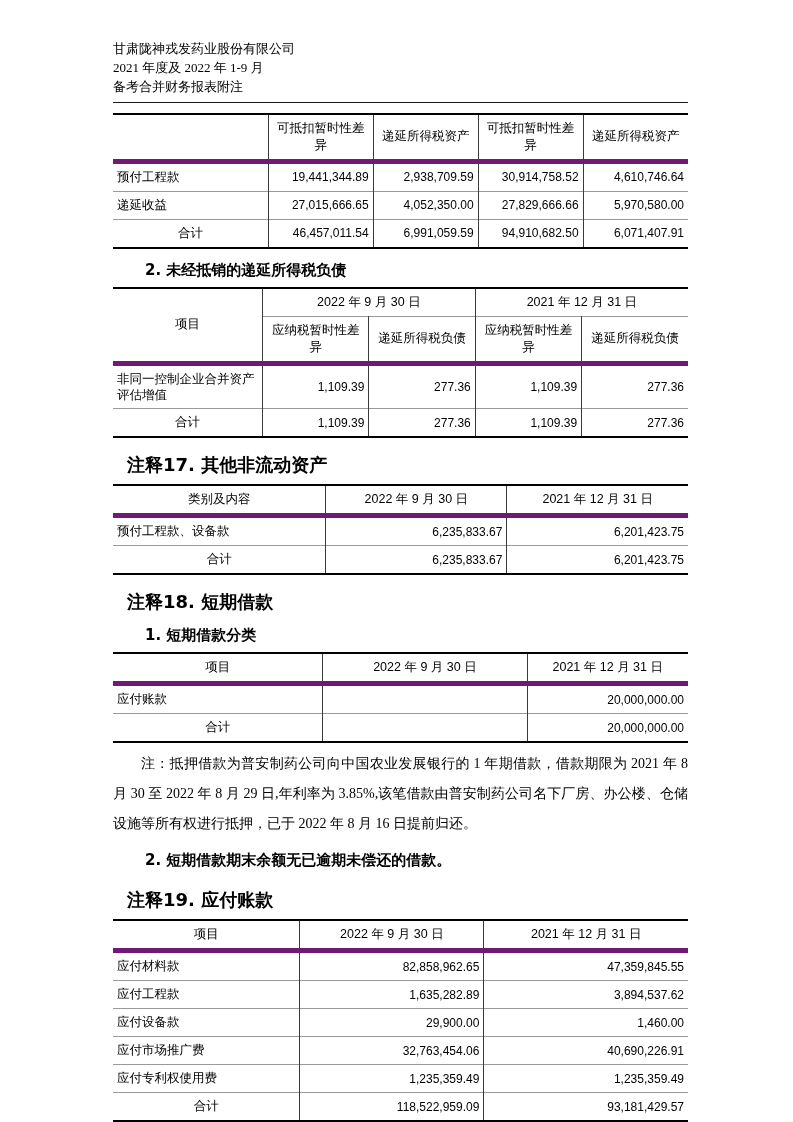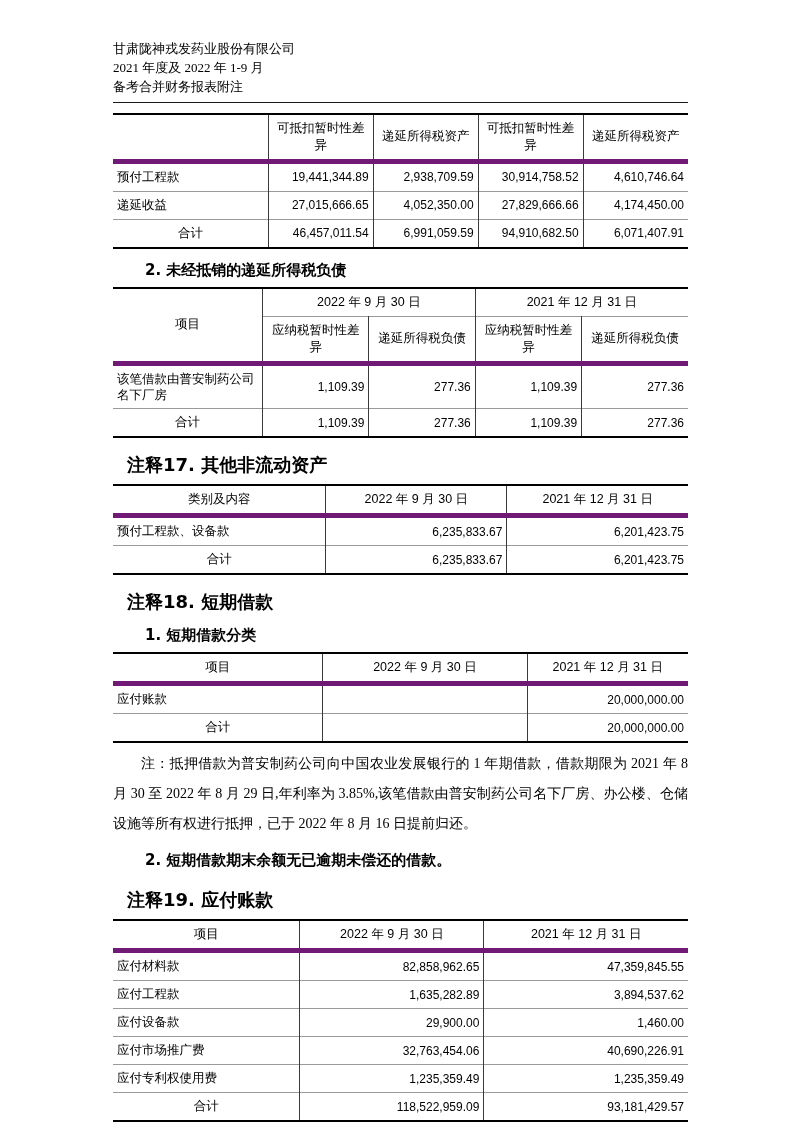--- a/index.html
+++ b/index.html
@@ -87,21 +87,21 @@
       <td class="num">19,441,344.89</td>
       <td class="num">2,938,709.59</td>
       <td class="num">30,914,758.52</td>
       <td class="num">4,610,746.64</td>
     </tr>
     <tr>
       <td class="lbl">递延收益</td>
       <td class="num">27,015,666.65</td>
       <td class="num">4,052,350.00</td>
       <td class="num">27,829,666.66</td>
-      <td class="num">4,174,450.00</td>
+      <td class="num">5,970,580.00</td>
     </tr>
     <tr class="total-row">
       <td class="ctr">合计</td>
       <td class="num">46,457,011.54</td>
       <td class="num">6,991,059.59</td>
       <td class="num">94,910,682.50</td>
       <td class="num">6,071,407.91</td>
     </tr>
   </tbody>
     </table>
@@ -121,21 +121,21 @@
       <th colspan="2">2022 年 9 月 30 日</th>
       <th colspan="2">2021 年 12 月 31 日</th>
     </tr>
     <tr class="hdr2">
       <th>应纳税暂时性差异</th>
       <th>递延所得税负债</th>
       <th>应纳税暂时性差异</th>
       <th>递延所得税负债</th>
     </tr>
     <tr>
-      <td class="lbl wrap2">该笔借款由普安制药公司名下厂房</td>
+      <td class="lbl wrap2">非同一控制企业合并资产评估增值</td>
       <td class="num">1,109.39</td>
       <td class="num">277.36</td>
       <td class="num">1,109.39</td>
       <td class="num">277.36</td>
     </tr>
     <tr class="total-row">
       <td class="ctr">合计</td>
       <td class="num">1,109.39</td>
       <td class="num">277.36</td>
       <td class="num">1,109.39</td>

